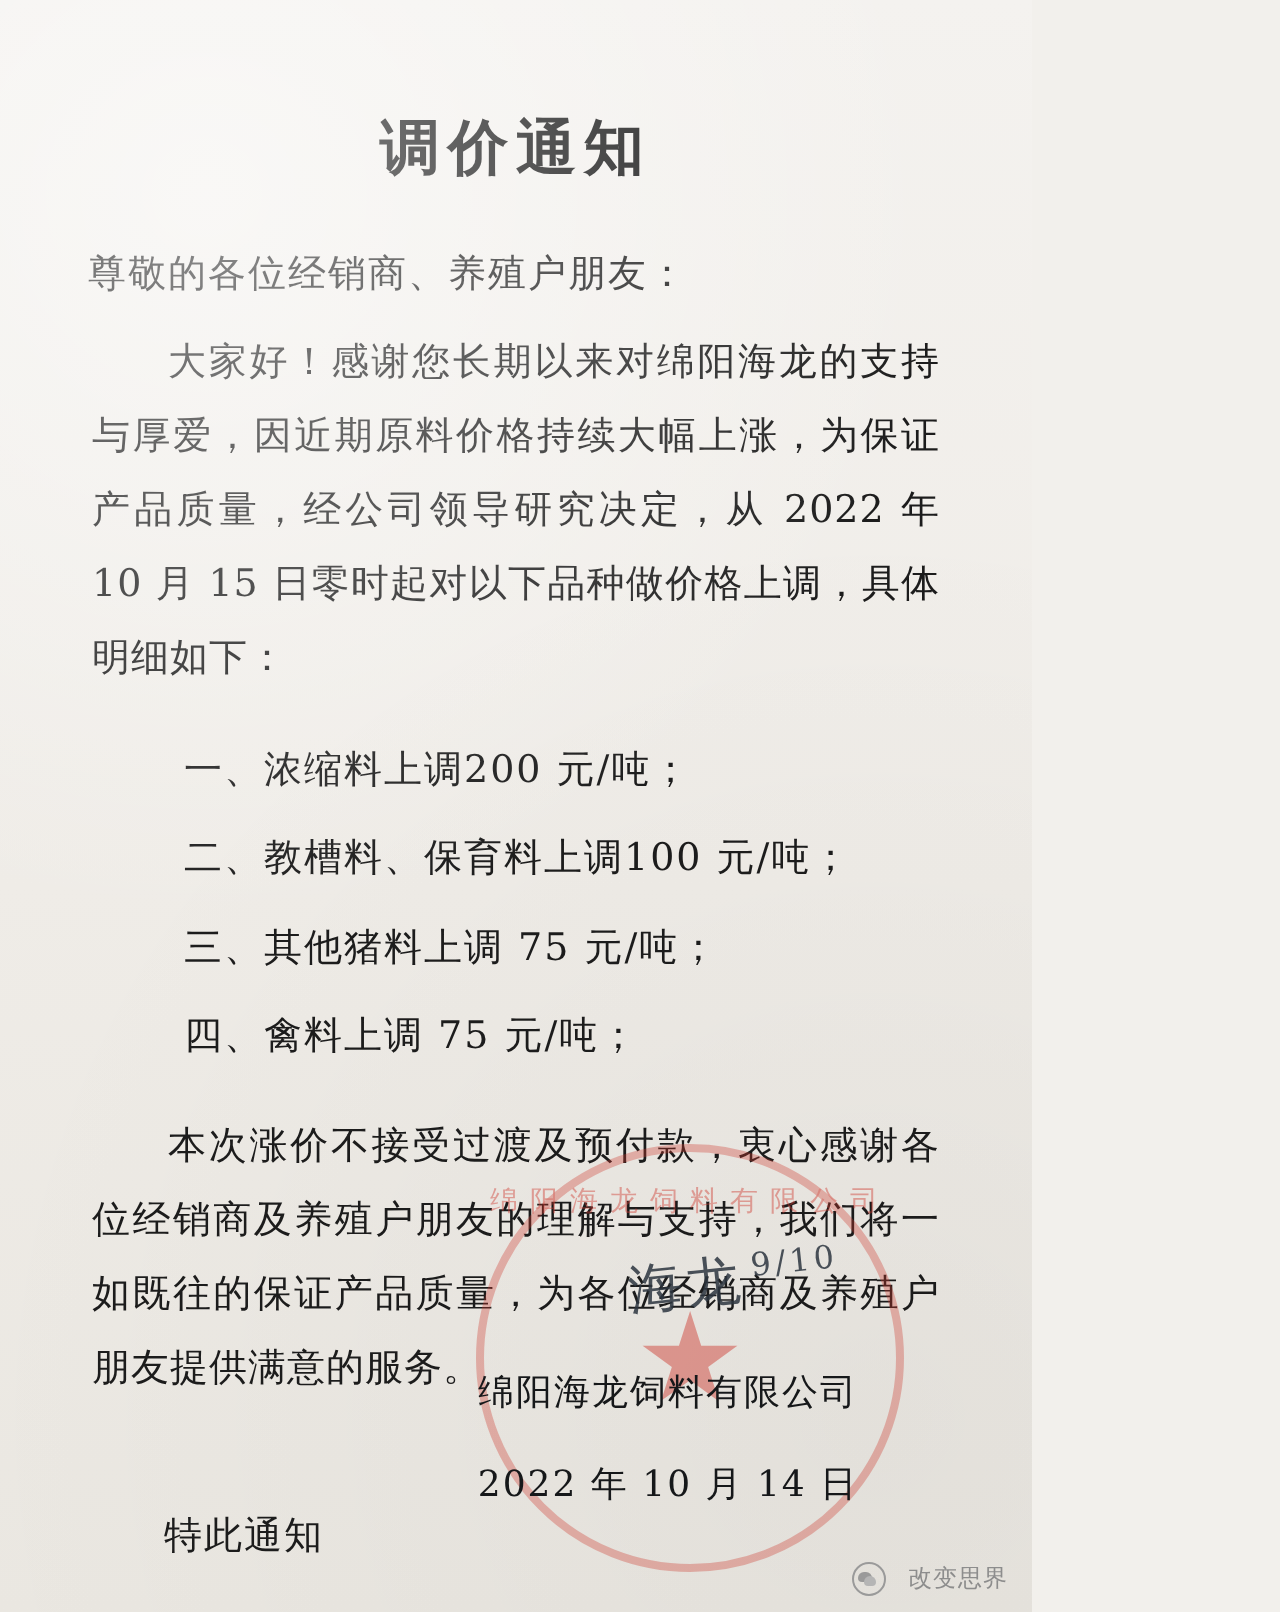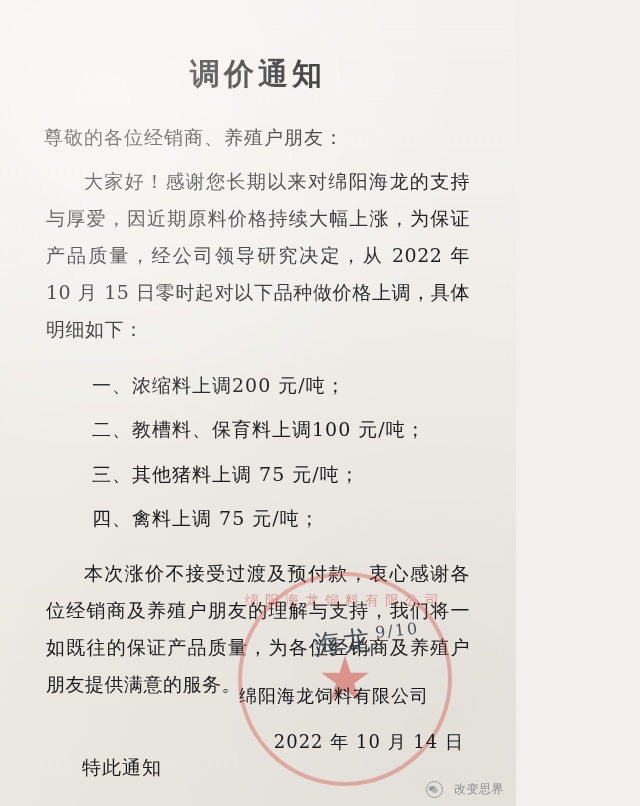--- a/index.html
+++ b/index.html
@@ -82,21 +82,20 @@
   .company {
     font-size: 18px;
     letter-spacing: 1px;
     margin-bottom: 22px;
     color: #16181a;
   }
   .sign-date {
     font-size: 18px;
     letter-spacing: 1px;
     color: #16181a;
-    text-align: right;
   }
   
   .stamp {
     position: absolute;
     right: 64px;
     bottom: 20px;
     width: 206px;
     height: 206px;
     border: 4px solid rgba(206,58,48,0.55);
     border-radius: 50%;

